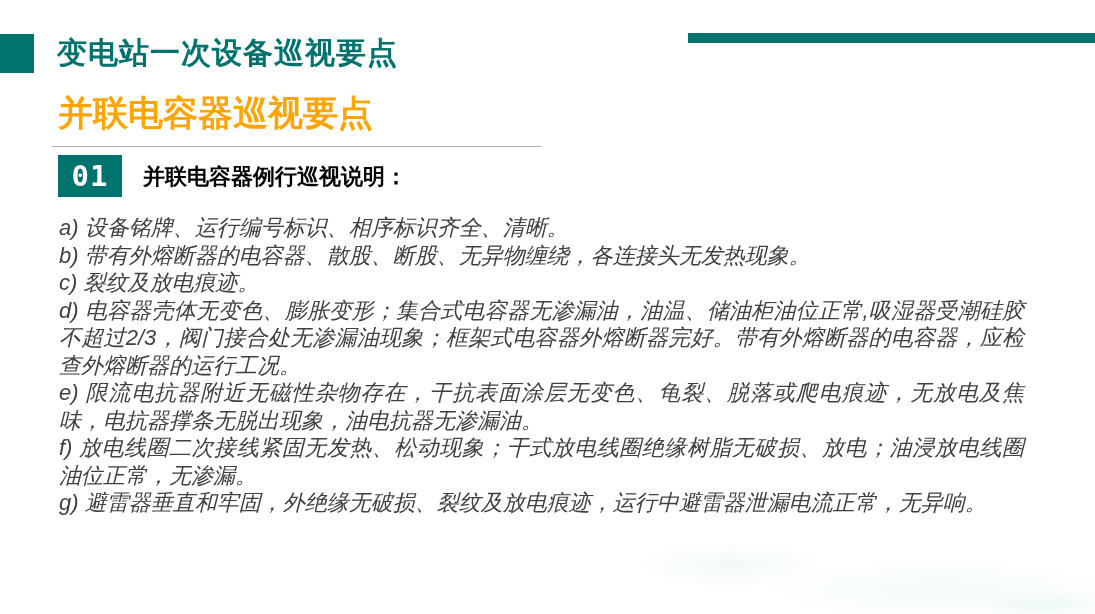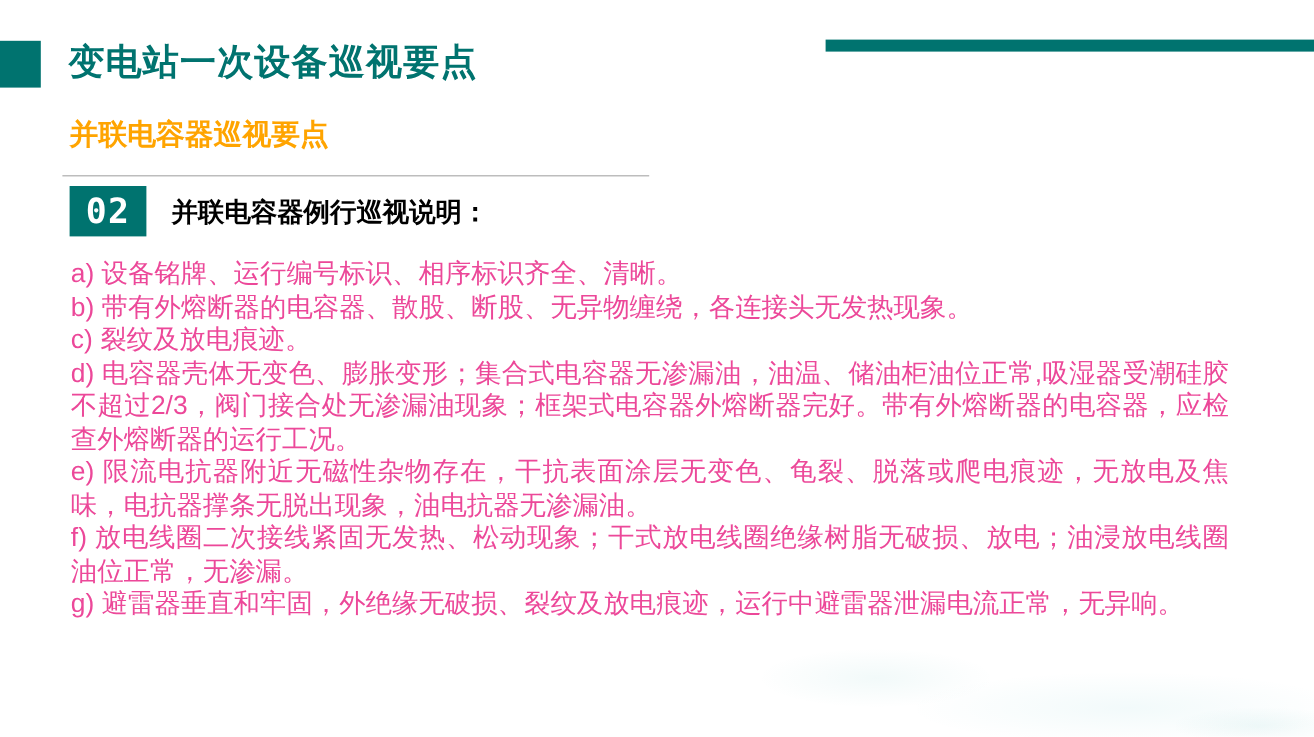--- a/index.html
+++ b/index.html
@@ -40,21 +40,21 @@
     left: 688px;
     top: 33px;
     width: 407px;
     height: 10px;
     background: #00736F;
   }
   .section-subtitle {
     position: absolute;
     left: 58px;
     top: 97px;
-    font-size: 24px;
+    font-size: 35px;
     line-height: 32px;
     font-weight: 700;
     color: #FFA400;
     white-space: nowrap;
   }
   .divider-line {
     position: absolute;
     left: 52px;
     top: 146px;
     width: 489px;
@@ -89,22 +89,23 @@
     white-space: nowrap;
   }
   
   .body-text {
     position: absolute;
     left: 59px;
     top: 214px;
     width: 965px;
     font-size: 22px;
     line-height: 27.5px;
-    color: #ec4899;
+    color: #404040;
     text-align: justify;
+    font-style: italic;
   }
   .body-text p {
     margin: 0;
     padding: 0;
   }
   
   .watermark {
     position: absolute;
     pointer-events: none;
   }
@@ -138,21 +139,21 @@
   <div class="accent-square"></div>
 
   <div class="page-title">变电站一次设备巡视要点</div>
 
   <div class="header-bar"></div>
 
   <div class="section-subtitle">并联电容器巡视要点</div>
 
   <div class="divider-line"></div>
 
-  <div class="section-badge">02</div>
+  <div class="section-badge">01</div>
 
   <div class="section-heading">并联电容器例行巡视说明：</div>
 
   <div class="body-text">
     <p>a) 设备铭牌、运行编号标识、相序标识齐全、清晰。</p>
     <p>b) 带有外熔断器的电容器、散股、断股、无异物缠绕，各连接头无发热现象。</p>
     <p>c) 裂纹及放电痕迹。</p>
     <p>d) 电容器壳体无变色、膨胀变形；集合式电容器无渗漏油，油温、储油柜油位正常,吸湿器受潮硅胶不超过2/3，阀门接合处无渗漏油现象；框架式电容器外熔断器完好。带有外熔断器的电容器，应检查外熔断器的运行工况。</p>
     <p>e) 限流电抗器附近无磁性杂物存在，干抗表面涂层无变色、龟裂、脱落或爬电痕迹，无放电及焦味，电抗器撑条无脱出现象，油电抗器无渗漏油。</p>
     <p>f) 放电线圈二次接线紧固无发热、松动现象；干式放电线圈绝缘树脂无破损、放电；油浸放电线圈油位正常，无渗漏。</p>

